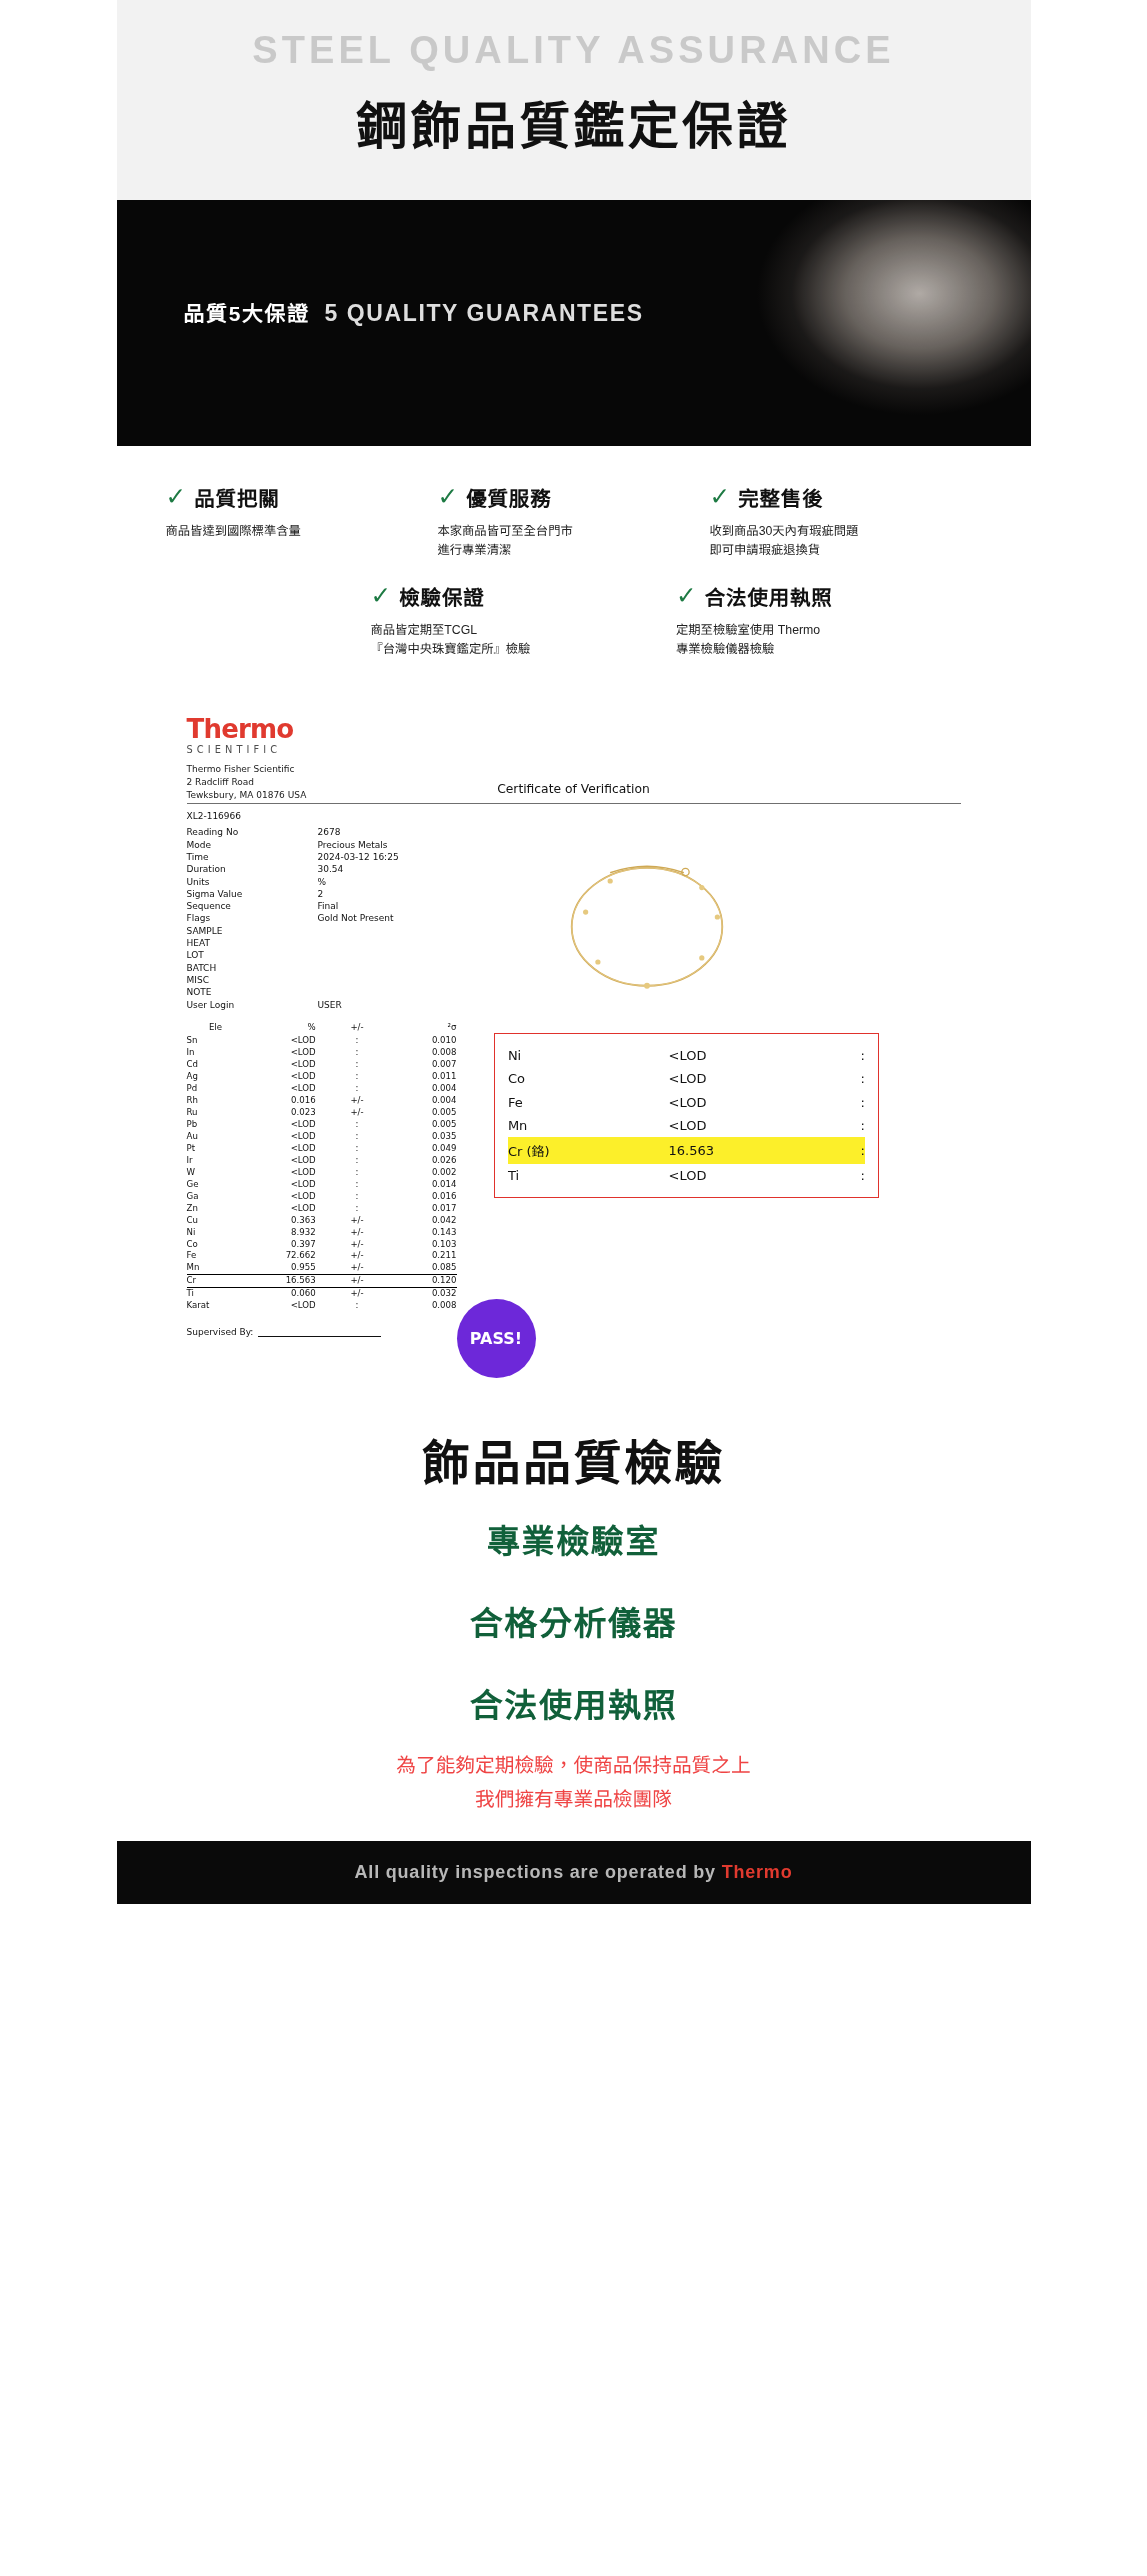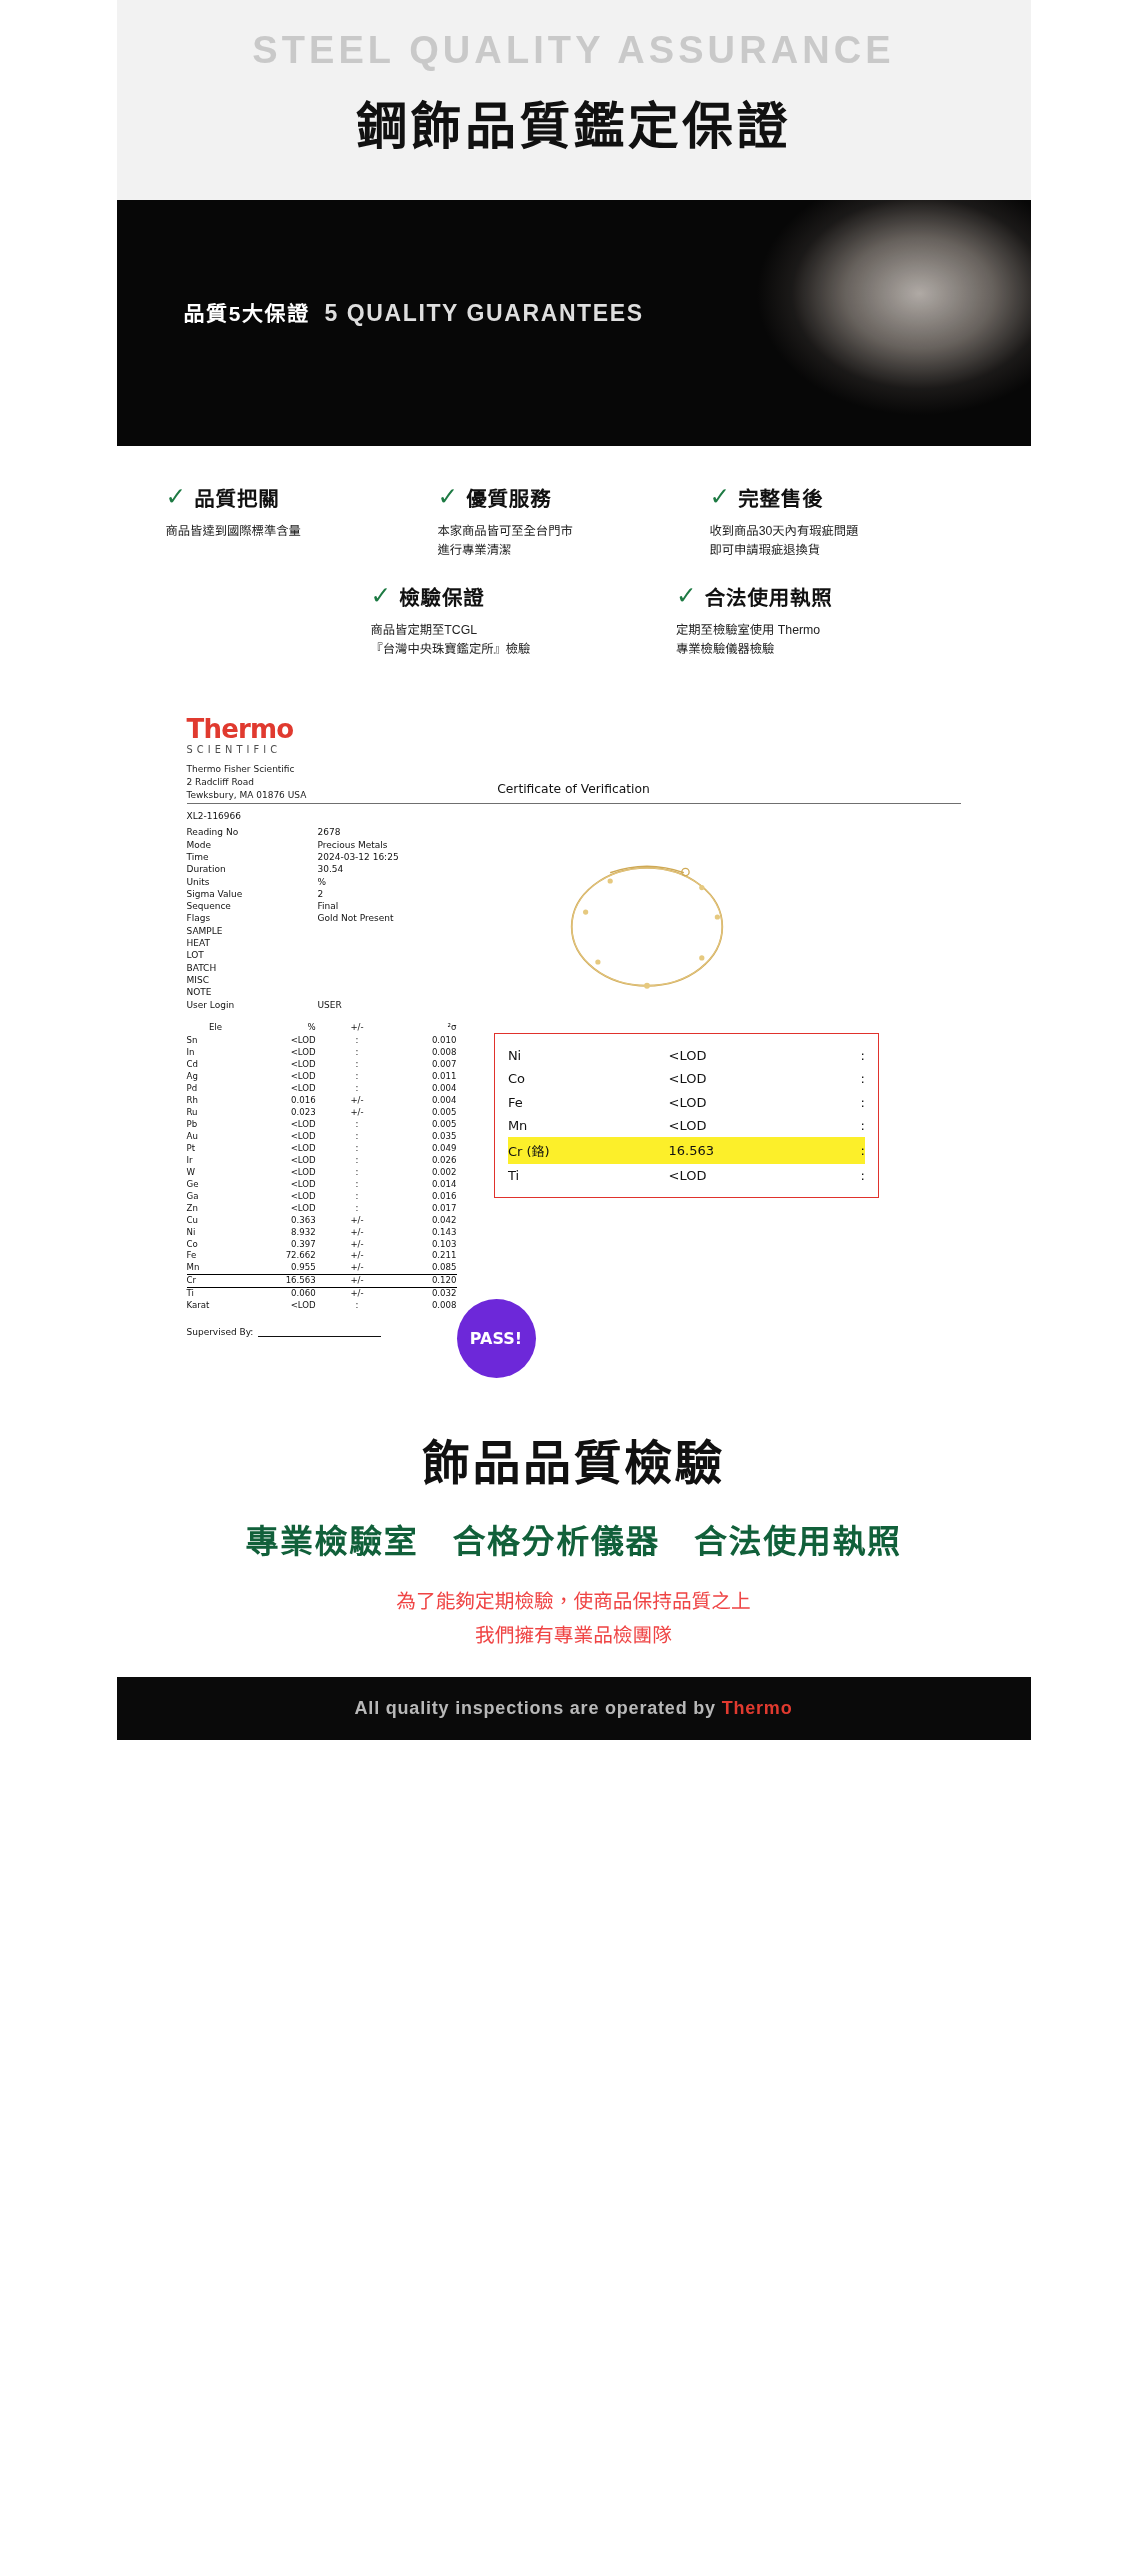--- a/index.html
+++ b/index.html
@@ -277,20 +277,21 @@
     font-weight: bold;
     letter-spacing: 2.5px;
     color: #111;
     margin: 0 0 21px 0;
   }
   .insp-tags {
     display: flex;
     justify-content: center;
     gap: 34px;
     margin-bottom: 21px;
+    flex-direction: column;
   }
   .insp-tag {
     font-size: 33px;
     font-weight: bold;
     color: #11603a;
     letter-spacing: 1.6px;
   }
   .insp-body {
     font-size: 19.7px;
     color: #ef4444;

